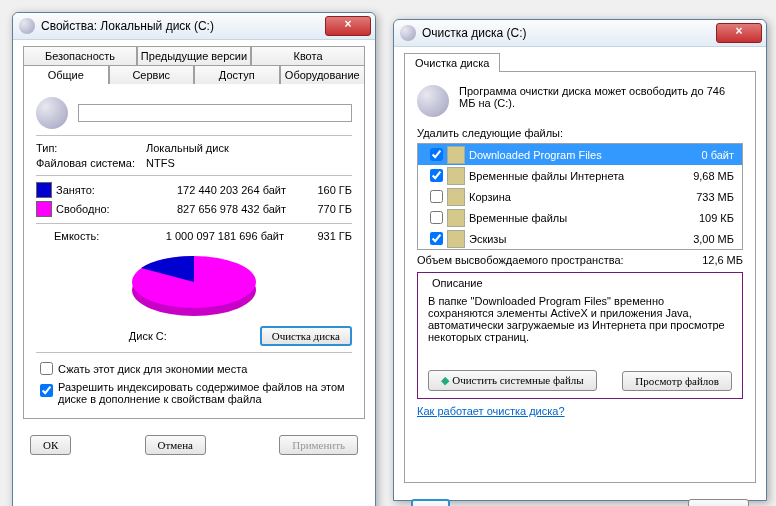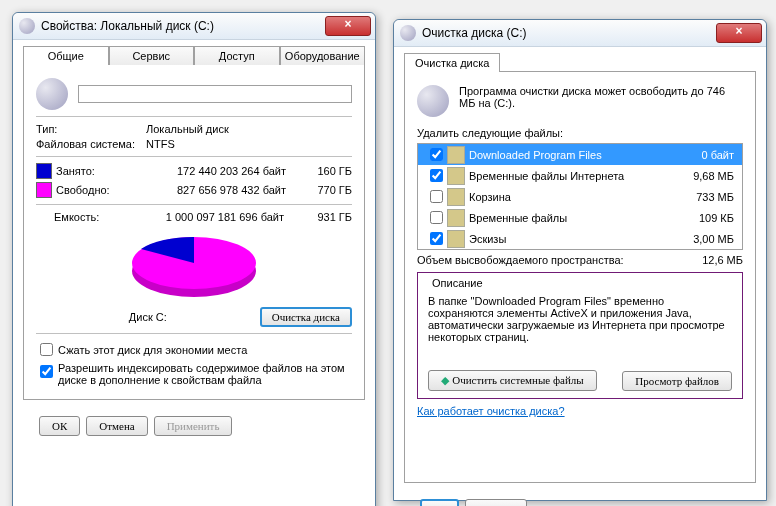--- a/index.html
+++ b/index.html
@@ -21,21 +21,21 @@
 .sw{width:14px;height:14px;margin-right:4px;border:1px solid #666}
 .c1{width:110px}
 .c2{width:140px;text-align:right}
 .c3{flex:1;text-align:right}
 hr{border:none;border-top:1px solid #c0c0c0;margin:6px 0}
 .pie{width:150px;height:72px;margin:8px auto 4px;position:relative}
 .pie svg{width:100%;height:100%}
 .btn{background:linear-gradient(#fafafa,#e4e4e4);border:1px solid #888;border-radius:3px;padding:3px 12px;cursor:pointer;font:11px Tahoma}
 .btn.blue{border:2px solid #2d8fd6;padding:2px 10px}
 .cbx{width:13px;height:13px;margin-right:5px;vertical-align:middle}
-.ftr{display:flex;justify-content:flex-start;gap:6px;padding:8px 26px;border-top:0}
+.ftr{display:flex;justify-content:space-between;gap:6px;padding:8px 17px;border-top:0}
 .gbox{border:1px solid #701a75;padding:4px 10px;margin:6px 0}
 .list{border:1px solid #a0a0a0;height:105px;margin:4px 0;overflow-y:scroll}
 .li{display:flex;align-items:center;padding:1px 8px}
 .li.sel{background:#3399ff;color:#fff}
 .li .cb{width:13px;height:13px;margin-right:4px}
 .li .ic{width:16px;height:16px;margin-right:4px;background:#d4c88a;border:1px solid #aa9}
 .li .nm{flex:1}
 .link{color:#0066cc;text-decoration:underline;cursor:pointer}
 input[type=text]{border:1px solid #a0a0a0;padding:2px 4px;font:11px Tahoma}
 .dico{width:32px;height:32px;display:inline-block;border-radius:50%;background:radial-gradient(circle at 30% 30%,#e8e8f0,#a0a0c0)}
@@ -43,20 +43,25 @@
 </head>
 <body>
 
 <div class="win w1">
  <div class="tbar">
   <span class="tico dico" style="width:16px;height:16px"></span>
   <span class="ttxt">Свойства: Локальный диск (C:)</span>
   <span class="cbtn">×</span>
  </div>
  <div class="body">
+  <div class="tabs r1">
+   <span class="tab">Безопасность</span>
+   <span class="tab">Предыдущие версии</span>
+   <span class="tab">Квота</span>
+  </div>
   <div class="tabs r1">
    <span class="tab act">Общие</span>
    <span class="tab">Сервис</span>
    <span class="tab">Доступ</span>
    <span class="tab">Оборудование</span>
   </div>
   <div class="panel">
    <div class="row">
     <span class="dico"></span>
     <input type="text" style="flex: 1 1 0%; margin-left: 10px;" value="">

